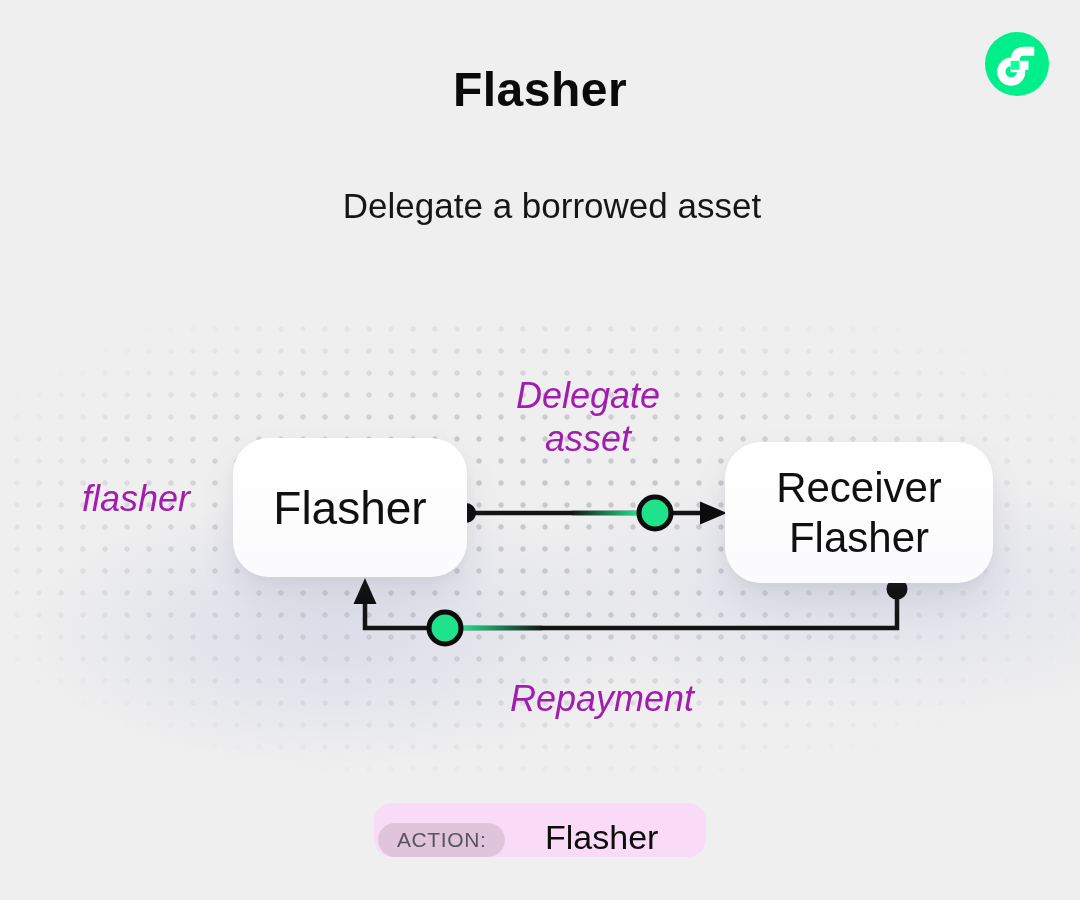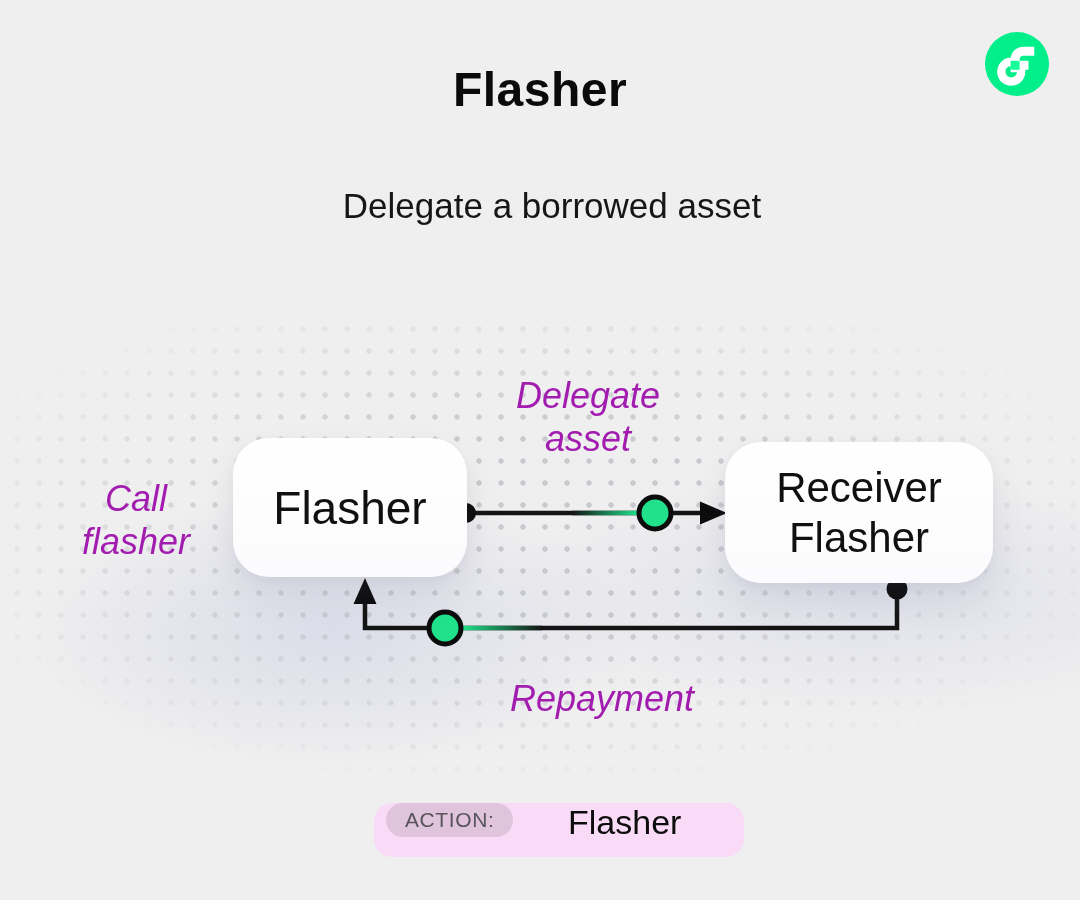--- a/index.html
+++ b/index.html
@@ -44,23 +44,23 @@
   .node-receiver{left:725px;top:442px;width:268px;height:141px;font-size:42px;line-height:50px;}
   .lbl{
     position:absolute;font-style:italic;font-size:36px;line-height:43px;
     color:#a21caf;text-align:center;
   }
   .lbl-call{left:38px;top:477px;width:196px;}
   .lbl-delegate{left:438px;top:374px;width:300px;}
   .lbl-repayment{left:450px;top:677px;width:304px;}
   .connectors{position:absolute;left:0;top:0;pointer-events:none;}
   .action-pill{
-    position:absolute;left:374px;top:803px;width:370px;height:54px;
-    background:#f9dbf7;border-radius:18px;display:flex;align-items:flex-start;
-    padding-left:12px;box-sizing:border-box;
+    position:absolute;left:374px;top:803px;width:332px;height:54px;
+    background:#f9dbf7;border-radius:18px;display:flex;align-items:flex-end;
+    padding-left:4px;box-sizing:border-box;
   }
   .action-chip{
     background:#e0c4dc;border-radius:17px;height:34px;padding:0 19px;
     display:flex;align-items:center;font-size:21px;letter-spacing:.6px;color:#57555b;
   }
   .action-value{flex:1;text-align:center;font-size:34px;color:#0d0d0d;padding-right:8px;}
 </style>
 </head>
 <body>
 
@@ -106,21 +106,20 @@
   <g>
     <path d="M897 589 L897 628 L365 628 L365 601" fill="none" stroke="#141414" stroke-width="4.5"></path>
     <rect x="462" y="625.75" width="80" height="4.5" fill="url(#fadeFromGreen)"></rect>
     <circle cx="897" cy="589" r="10.5" fill="#0c0c0c"></circle>
     <polygon points="353.5,604 376.5,604 365,578" fill="#0c0c0c"></polygon>
     <circle cx="445" cy="628" r="16" fill="#1fe28a" stroke="#0c0c0c" stroke-width="5"></circle>
   </g>
 </svg>
 
 <div class="lbl lbl-call">
-  <div>Call</div>
   <div>flasher</div>
 </div>
 
 <div class="lbl lbl-delegate">
   <div>Delegate</div>
   <div>asset</div>
 </div>
 
 <div class="lbl lbl-repayment">Repayment</div>
 

